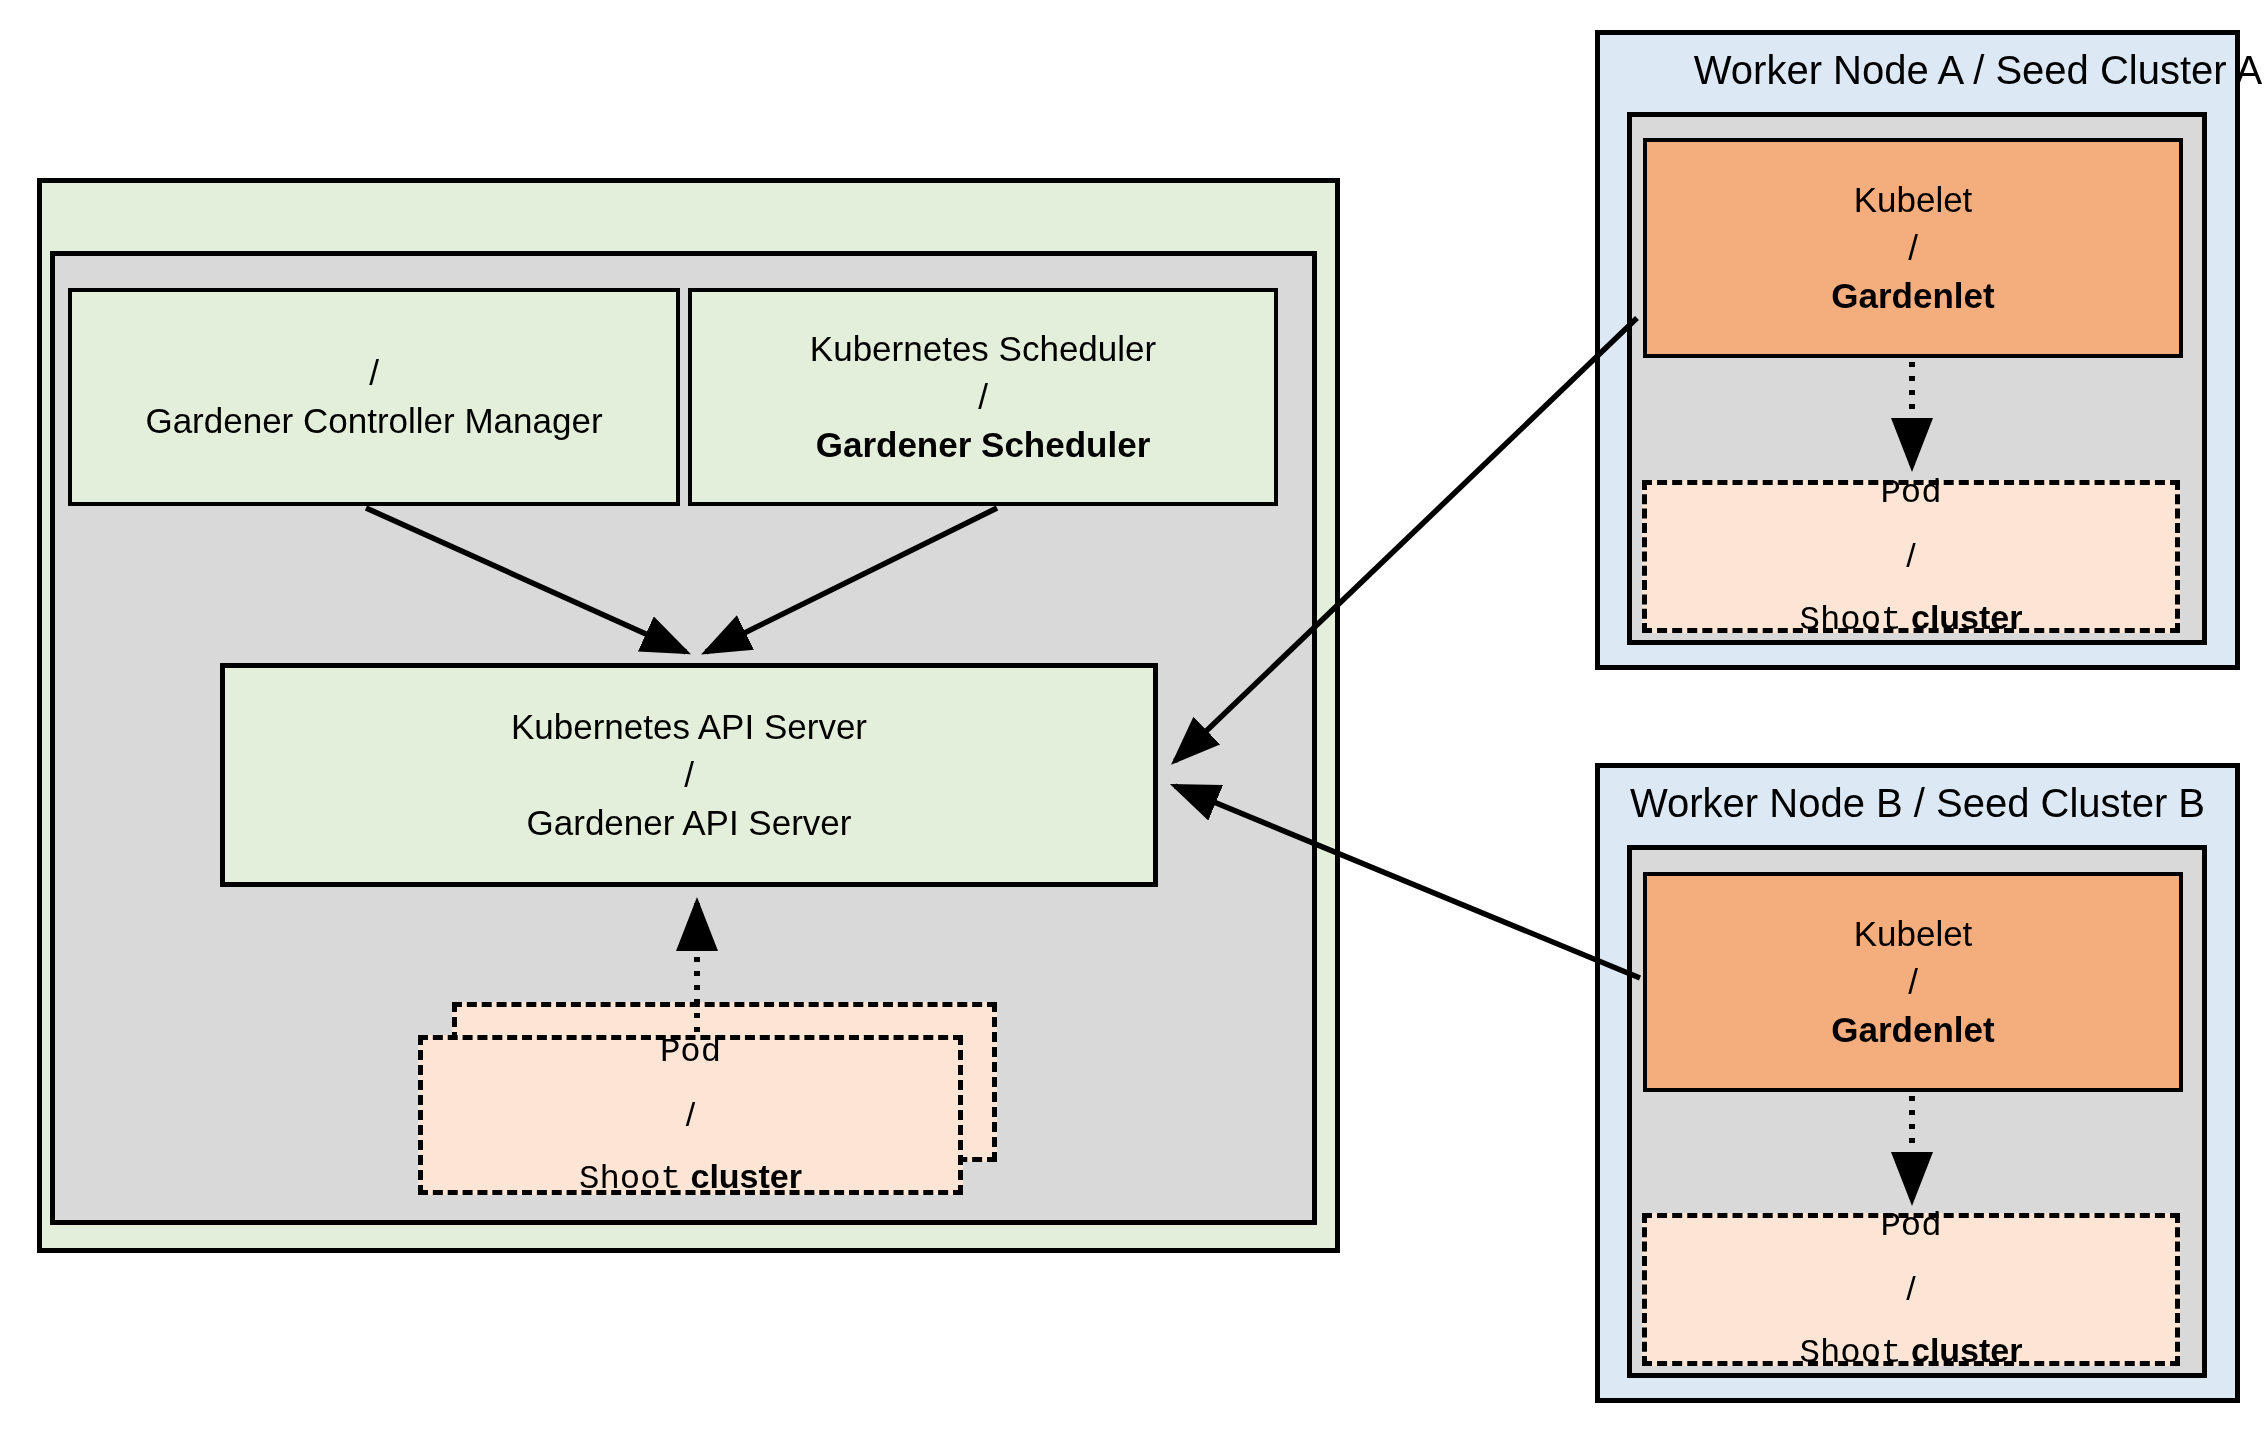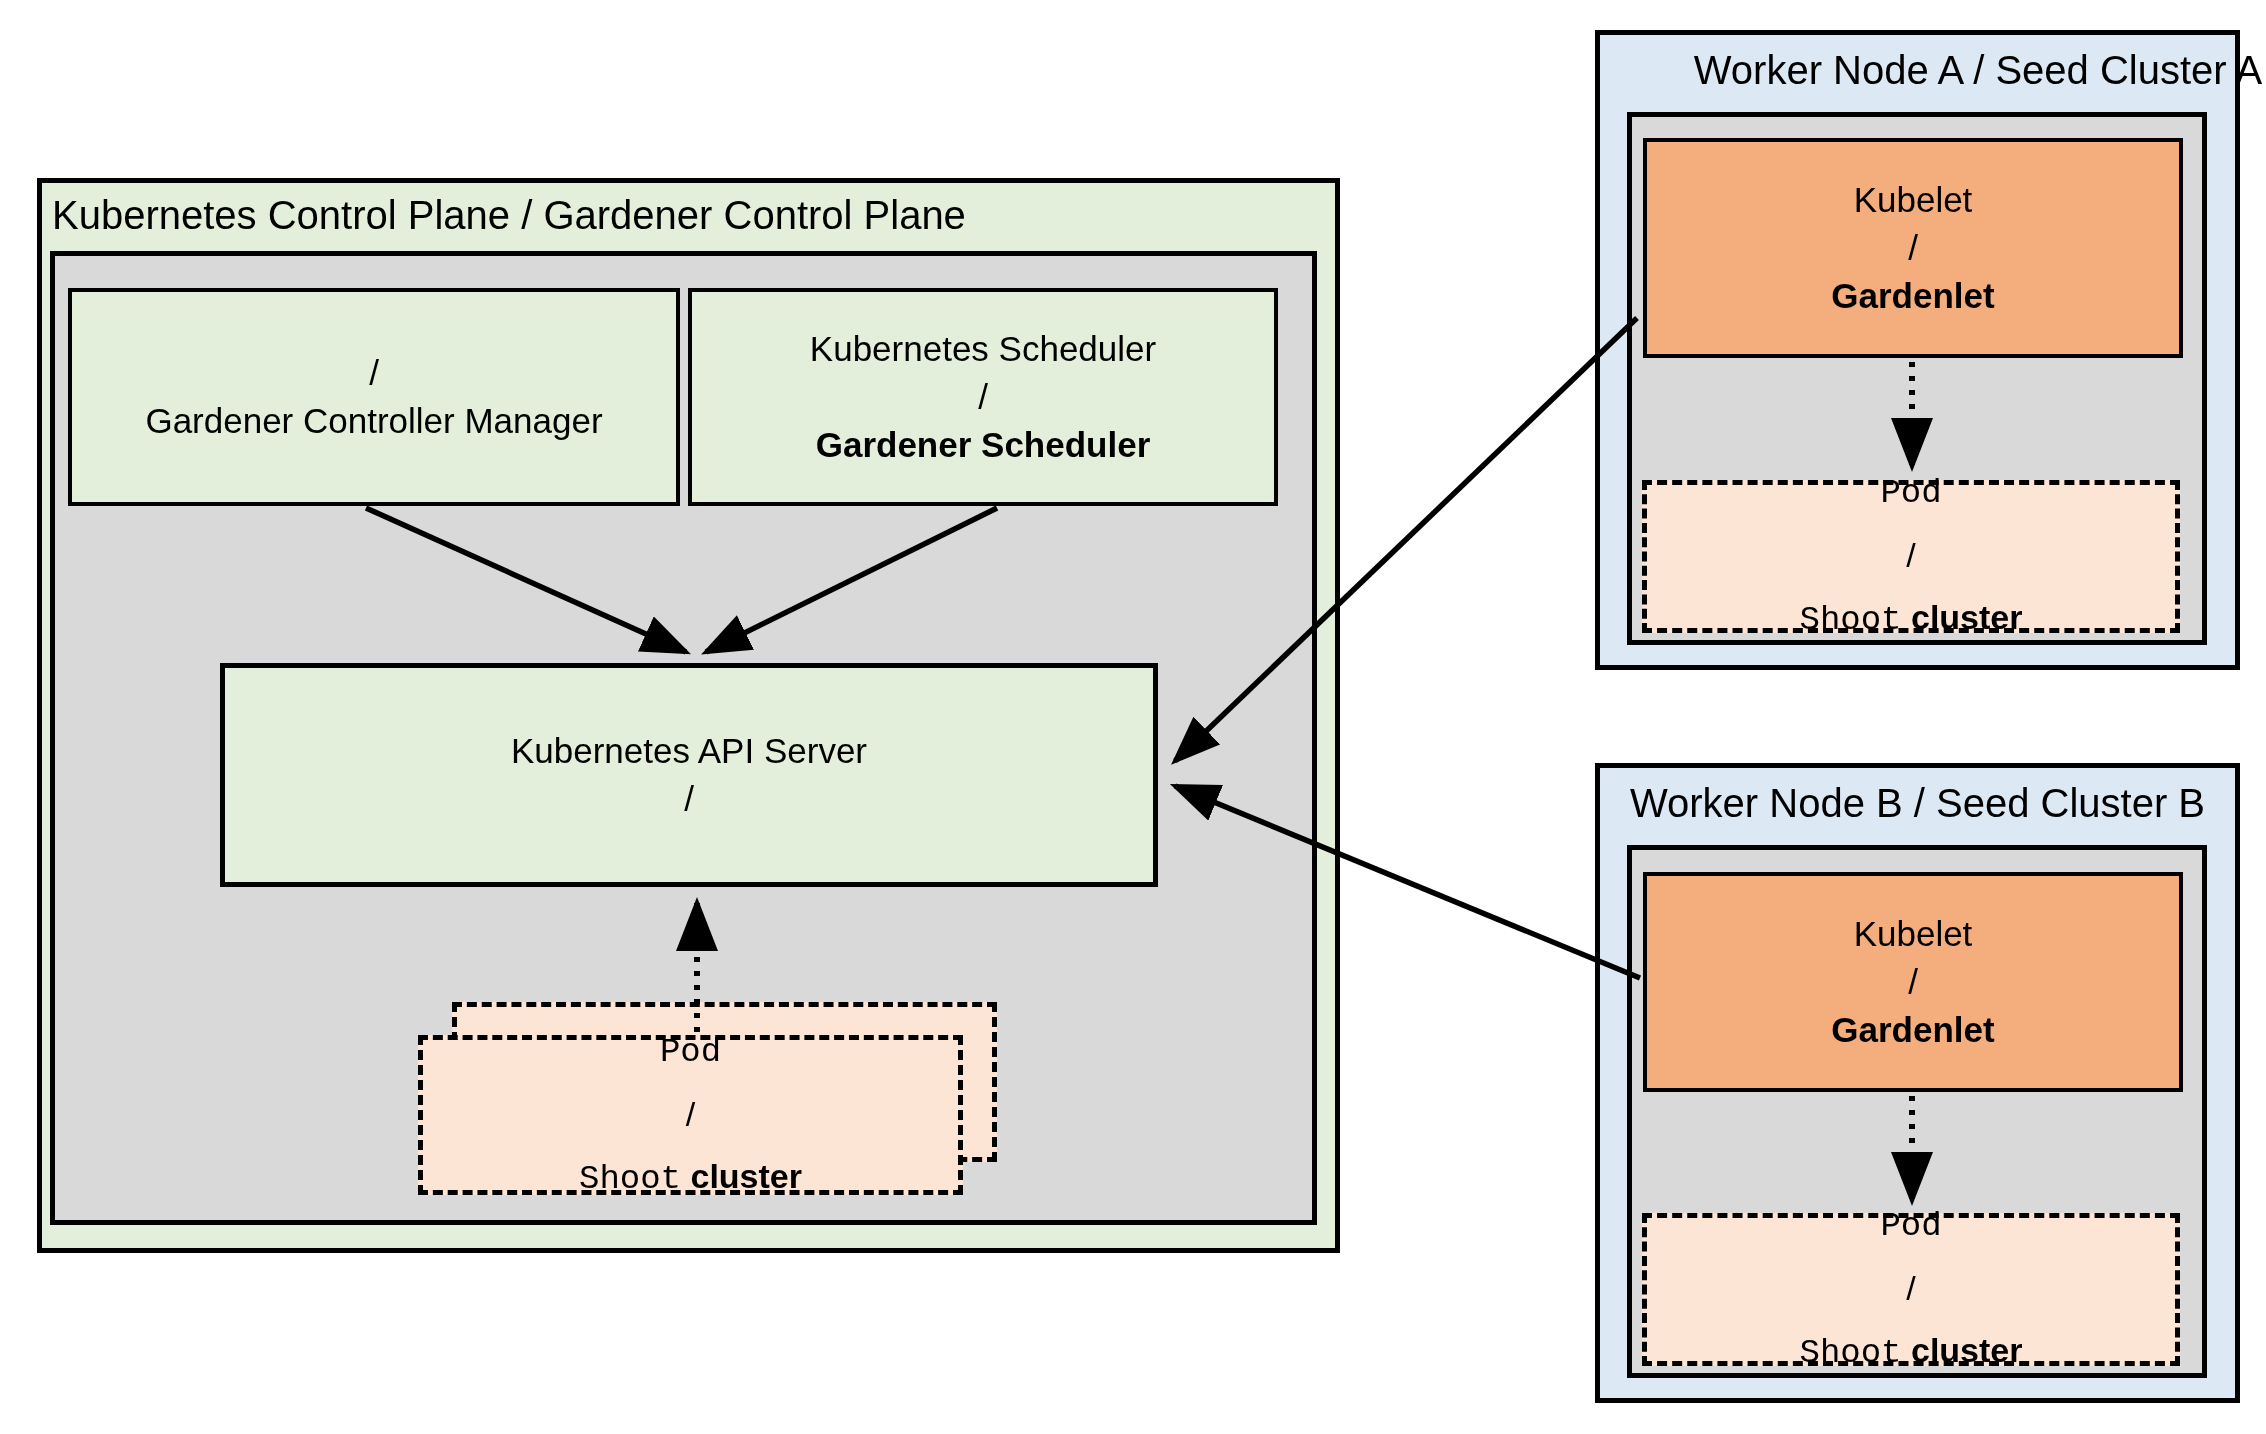--- a/index.html
+++ b/index.html
@@ -32,38 +32,38 @@
   svg.overlay{position:absolute;left:0;top:0;width:2266px;height:1434px;pointer-events:none;z-index:20;}
   svg .solid{stroke:var(--line);stroke-width:5.5;fill:none;}
   svg .dotted{stroke:var(--line);stroke-width:6;fill:none;stroke-dasharray:5 9;}
 </style>
 </head>
 <body>
 
 <div class="canvas">
 
   <div class="box green" style="left:37px;top:178px;width:1303px;height:1075px;"></div>
-  <div class="cp-title" style="left:52px;top:193px;">Kubernetes Control Plane / Gardener Control Plane</div>
 
   <div class="box grayfill" style="left:50px;top:251px;width:1267px;height:974px;"></div>
 
   <div class="subbox green" style="left:68px;top:288px;width:612px;height:218px;">
     <div class="lbl">/</div>
     <div class="lbl">Gardener Controller Manager</div>
   </div>
 
   <div class="subbox green" style="left:688px;top:288px;width:590px;height:218px;">
     <div class="lbl">Kubernetes Scheduler</div>
     <div class="lbl">/</div>
     <div class="lbl b">Gardener Scheduler</div>
   </div>
 
   <div class="subbox green" style="left:220px;top:663px;width:938px;height:224px;border-width:5px;">
     <div class="lbl">Kubernetes API Server</div>
     <div class="lbl">/</div>
+    <div class="lbl">Gardener API Server</div>
   </div>
 
   <div class="podbox" style="left:452px;top:1002px;width:545px;height:160px;"></div>
   <div class="podbox" style="left:418px;top:1035px;width:545px;height:160px;">
     <div class="podline mono">Pod</div>
     <div class="podline">/</div>
     <div class="podline"><span class="mono">Shoot</span> <span class="b">cluster</span></div>
   </div>
 
   <div class="box bluefill" style="left:1595px;top:30px;width:645px;height:640px;"></div>

